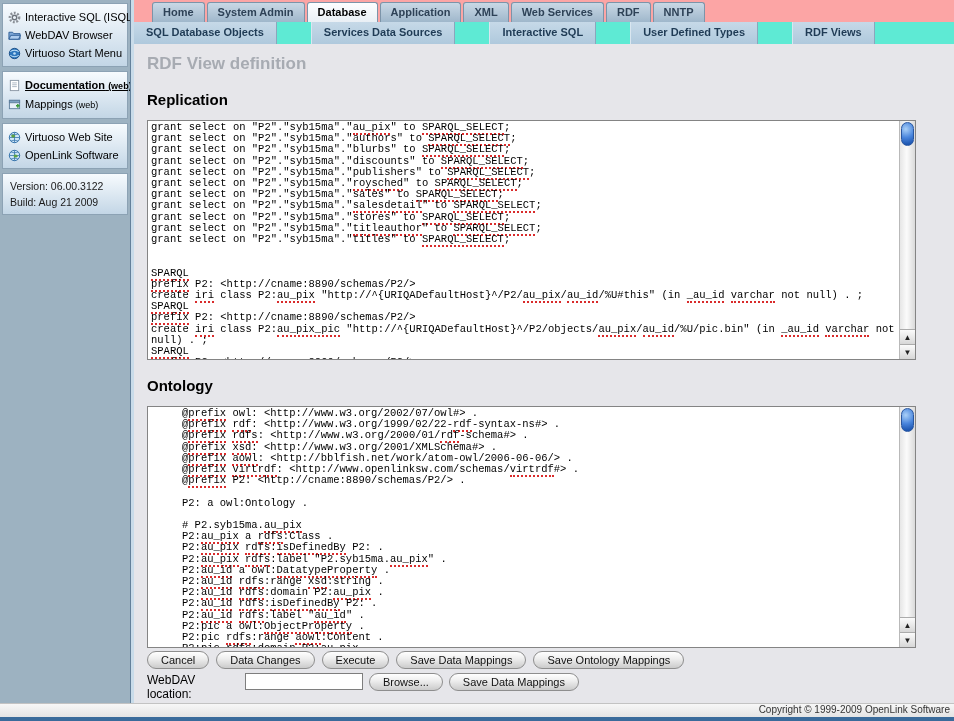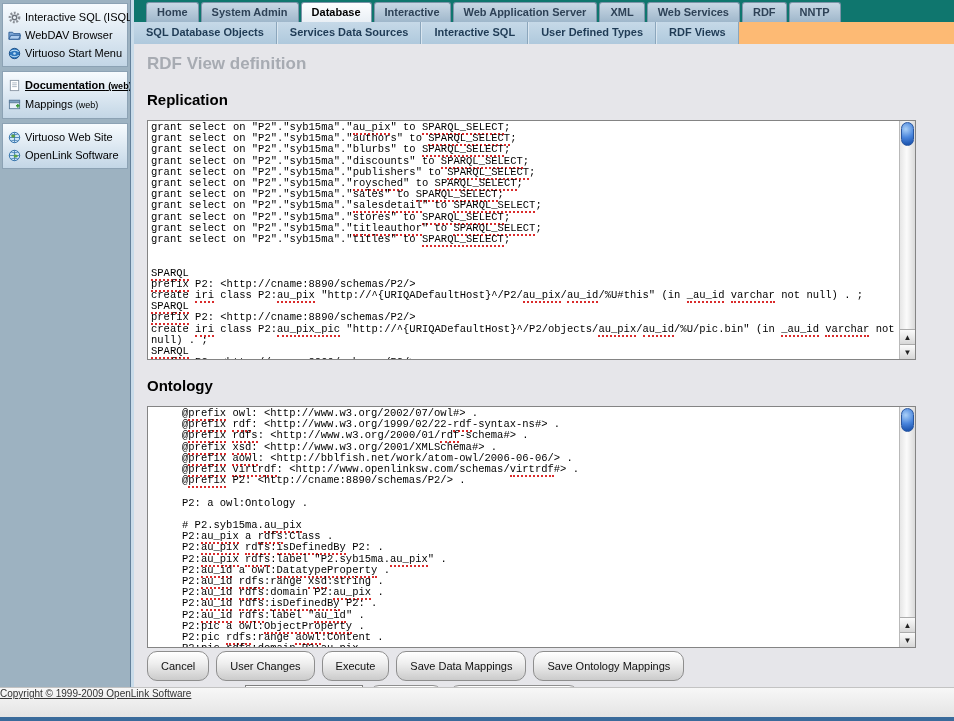--- a/index.html
+++ b/index.html
@@ -19,28 +19,28 @@
   .panel { margin:0 2px 4px 2px; border:1px solid #8CA2B4;
     background:linear-gradient(#F7FBFE,#C3D6E6); padding:4px 2px; }
   .side-item { display:flex; align-items:center; gap:4px; font-size:11px; color:#000;
     line-height:16px; padding:1px 0 1px 3px; cursor:default; white-space:nowrap; }
   .side-item svg { flex:none; }
   .side-item .suffix { font-size:9px; }
   .underlined { text-decoration:underline;font-weight:bold; }
   .version-panel div { font-size:10.5px; color:#1A1A1A; padding:2px 0 2px 5px; }
 
   
-  .tabrow { height:22px; display:flex; align-items:flex-end; padding-left:12px;
-    background:#0f766e; flex:none; }
+  .tabrow { height:22px; display:flex; align-items:flex-end; padding-left:18px;
+    background:#fca5a5; flex:none; }
   .tab { height:20px; line-height:19px; padding:0 10px; margin-right:2px;
     font-size:11px; font-weight:bold; color:#2E4257;
     background:linear-gradient(#C9D8E5,#9FB7CB);
     border:1px solid #7C94A9; border-bottom:none; border-radius:3px 3px 0 0; cursor:default; }
   .tab.active { background:linear-gradient(#FDFEFF,#E9EFF5); color:#000; }
-  .subtabrow { height:22px; background:#fdba74; display:flex; align-items:stretch; flex:none; }
+  .subtabrow { height:22px; background:#5eead4; display:flex; align-items:stretch; flex:none;gap:34px; }
   .subtab { line-height:21px; padding:0 12px; font-size:11px; font-weight:bold; color:#1F3B55;
     background:linear-gradient(#C6D9E8,#AFC9DD);
     border-right:1px solid #8BA6BC; border-left:1px solid #D9E6F0; cursor:default; }
   .subtab:first-child { border-left:none; }
 
   
   .content { flex:1; display:flex; flex-direction:column; background:#E6E6EA; min-width:0; }
   .page { flex:1; padding:10px 0 0 6px; min-height:0;margin-left:7px; }
   .page-title { font-size:17px; font-weight:bold; color:#A7ABB2; margin:0; }
   .section-heading { font-size:15px; font-weight:bold; color:#000; margin:17px 0 12px 0; }
@@ -63,33 +63,33 @@
   .sb-track { flex:1; position:relative; }
   .sb-thumb { position:absolute; top:1px; left:1px; width:13px; height:24px;
     border-radius:7px;
     background:radial-gradient(circle at 35% 28%, #AAD0F7, #4A86DD 48%, #1C55B0 88%);
     border:1px solid #2A57A0; }
   .sb-btn { height:15px; text-align:center; font-size:8px; line-height:15px; color:#222;
     background:linear-gradient(#FBFBFB,#D7D7D7); border-top:1px solid #ABABAB; cursor:default; }
 
   
   .actions { margin-top:3px; display:flex; gap:7px; }
-  .aqua-btn { height:30px; line-height:15px; padding:0 13px; font-size:11px; color:#111;
+  .aqua-btn { height:18px; line-height:15px; padding:0 13px; font-size:11px; color:#111;
     font-family:inherit;
     background:linear-gradient(#FFFFFF,#EFEFEF 40%,#CBCBCB);
     border:1px solid #8E8E8E; border-radius:10px; cursor:default; }
   .webdav-row { margin-top:4px; display:flex; align-items:flex-start; gap:6px; }
   .webdav-label { font-size:12px; color:#000; width:92px; flex:none; }
   .webdav-input { width:118px; height:17px; border:1px solid #7E7E7E; background:#fff;
     font-size:11px; padding:0 2px; font-family:inherit; }
 
   
-  .footer { height:30px; flex:none; background:linear-gradient(#F7F7F7,#E4E4E4);
-    border-top:1px solid #C3C3C3; font-size:10px; line-height:12px;
-    color:#333; padding-right:4px;text-decoration:underline; }
+  .footer { height:14px; flex:none; background:linear-gradient(#F7F7F7,#E4E4E4);
+    border-top:1px solid #C3C3C3; text-align:right; font-size:10px; line-height:12px;
+    color:#333; padding-right:4px; }
   .footer-blue { height:4px; flex:none; background:#3A6B9B; }
 </style>
 </head>
 <body>
 
 <div class="app">
   <div class="main">
 
     <div class="sidebar">
       <div class="panel">
@@ -147,31 +147,34 @@
         <div class="side-item">
           <svg width="13" height="13" viewBox="0 0 14 14">
               <circle cx="7" cy="7" r="5.6" fill="#CFE6F7" stroke="#2F6EA8" stroke-width="1"></circle>
               <path d="M7 1.4 v11.2 M1.4 7 h11.2 M3.2 3.2 q3.8 2 7.6 0 M3.2 10.8 q3.8 -2 7.6 0" stroke="#2F6EA8" stroke-width="0.8" fill="none"></path>
               <path d="M6.2 6.4 q2.2 -1.2 3.8 0.4 t-1.2 2.4 q-2 0.4 -2.6 -1.2 z" fill="#5DA244"></path>
             </svg>
           <span>OpenLink Software</span>
         </div>
       </div>
 
+      <div class="panel version-panel">
+        <div>Version: 06.00.3122</div>
+        <div>Build: Aug 21 2009</div>
+      </div>
     </div>
 
     <div class="side-divider"></div>
 
     <div class="content">
       <div class="tabrow">
         <div class="tab">Home</div>
         <div class="tab">System Admin</div>
         <div class="tab active">Database</div>
-        <div class="tab">Interactive</div>
-        <div class="tab">Web Application Server</div>
+        <div class="tab">Application</div>
         <div class="tab">XML</div>
         <div class="tab">Web Services</div>
         <div class="tab">RDF</div>
         <div class="tab">NNTP</div>
       </div>
       <div class="subtabrow">
         <div class="subtab">SQL Database Objects</div>
         <div class="subtab">Services Data Sources</div>
         <div class="subtab">Interactive SQL</div>
         <div class="subtab">User Defined Types</div>
@@ -241,21 +244,21 @@
             <div class="sb-track">
               <div class="sb-thumb"></div>
             </div>
             <div class="sb-btn">▲</div>
             <div class="sb-btn">▼</div>
           </div>
         </div>
 
         <div class="actions">
           <button class="aqua-btn">Cancel</button>
-          <button class="aqua-btn">User Changes</button>
+          <button class="aqua-btn">Data Changes</button>
           <button class="aqua-btn">Execute</button>
           <button class="aqua-btn">Save Data Mappings</button>
           <button class="aqua-btn">Save Ontology Mappings</button>
         </div>
 
         <div class="webdav-row">
           <span class="webdav-label">WebDAV location:</span>
           <input class="webdav-input" type="text" value="" style="">
           <button class="aqua-btn">Browse...</button>
           <button class="aqua-btn">Save Data Mappings</button>

